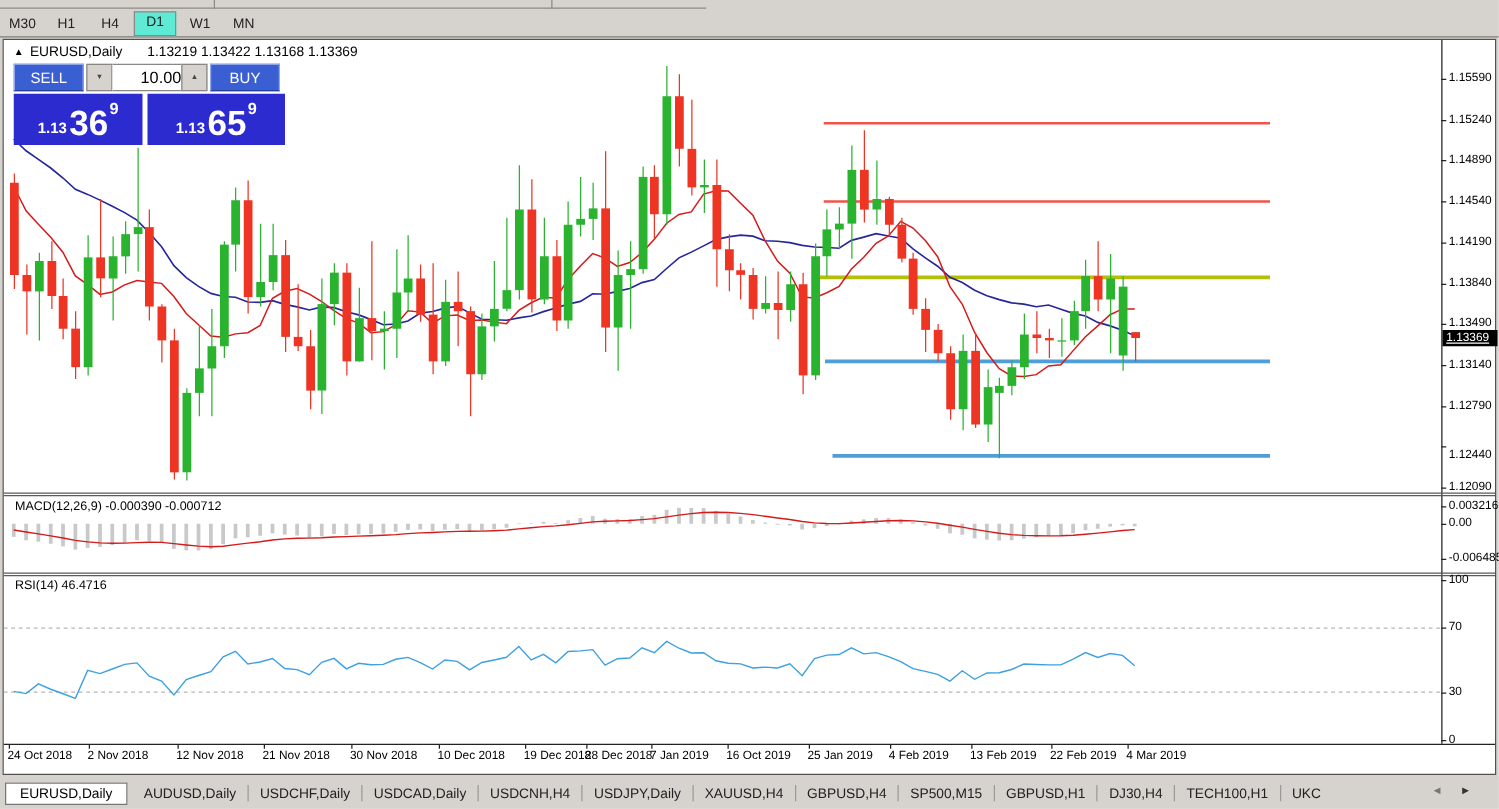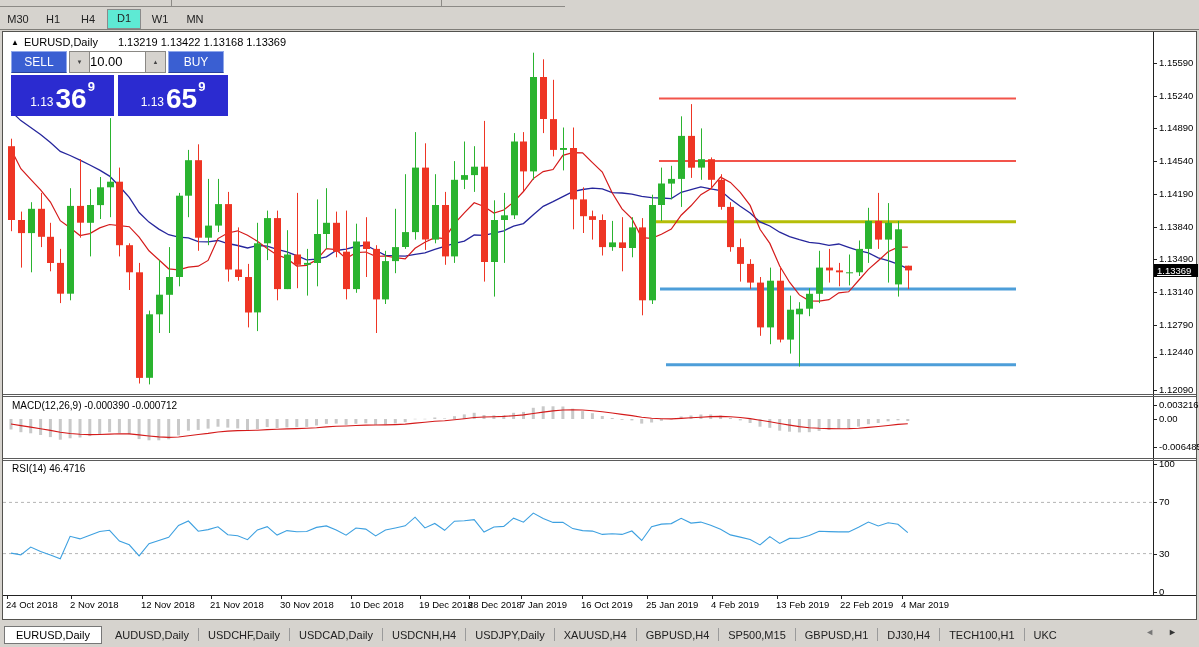--- a/index.html
+++ b/index.html
@@ -16,26 +16,26 @@
   .chart-window{position:absolute;left:2px;top:31px;width:1193px;height:587px;background:#fff;border:1px solid #53524e}
   .chart-content{position:relative;width:100%;height:100%}
   .chart-title{position:absolute;left:8px;top:4px;font-size:11px;color:#000;white-space:nowrap}
   .chart-title .tri{font-size:8px;margin-right:5px;vertical-align:1px}
   .chart-title .ohlc{margin-left:20px}
   
   .trade-row1{position:absolute;left:8px;top:19px;height:22px;display:flex}
   .btn-trade{width:56px;height:22px;background:#3a5fd2;border:1px solid #8fa7ea;border-bottom-color:#27409a;color:#fff;text-align:center;line-height:20px;font-size:12px;box-sizing:border-box}
   .spinner{display:flex;height:22px;margin:0 2px}
   .spin-btn{width:21px;height:22px;background:#d6d3ce;border:1px solid #8a8884;box-sizing:border-box;text-align:center;line-height:20px;font-size:6px;color:#444}
-  .spin-field{width:55px;height:22px;background:#fff;border-top:1px solid #8a8884;border-bottom:1px solid #8a8884;box-sizing:border-box;text-align:left;line-height:20px;font-size:13px;color:#000}
+  .spin-field{width:55px;height:22px;background:#fff;border-top:1px solid #8a8884;border-bottom:1px solid #8a8884;box-sizing:border-box;text-align:right;line-height:20px;font-size:13px;color:#000}
   .trade-row2{position:absolute;left:8px;top:43px;height:41px;display:flex}
   .price-box{background:#2b2bd0;color:#fff;height:41px;display:flex;align-items:flex-end;justify-content:center;padding-bottom:4px;box-sizing:border-box}
   .price-box.sell{width:103px;margin-right:4px}
   .price-box.buy{width:110px}
-  .price-box .small{font-size:12px;font-weight:normal;margin-right:2px;line-height:20px}
+  .price-box .small{font-size:12px;font-weight:bold;margin-right:2px;line-height:20px}
   .price-box .big{font-size:28px;font-weight:bold;line-height:26px}
   .price-box .sup{font-size:13px;font-weight:bold;vertical-align:top;line-height:12px;margin-left:1px;align-self:flex-start;padding-top:6px}
   
   svg.pane{position:absolute;left:0;display:block}
   #price-svg{top:0}
   #macd-svg{top:365px}
   #rsi-svg{top:428px}
   .vaxis{position:absolute;left:1150px;top:0;width:1px;height:563px;background:#222}
   .pane-sep{position:absolute;left:0;width:1193px;height:1px;background:#5b5b5b}
   .axis-label{position:absolute;left:1156px;font-size:9.5px;color:#000;white-space:nowrap}
@@ -418,21 +418,21 @@
         <div class="axis-label" style="top:156px">1.14190</div>
         <div class="axis-tick" style="top:162px"></div>
         <div class="axis-label" style="top:189px">1.13840</div>
         <div class="axis-tick" style="top:195px"></div>
         <div class="axis-label" style="top:221px">1.13490</div>
         <div class="axis-tick" style="top:227px"></div>
         <div class="axis-label" style="top:254px">1.13140</div>
         <div class="axis-tick" style="top:260px"></div>
         <div class="axis-label" style="top:287px">1.12790</div>
         <div class="axis-tick" style="top:293px"></div>
-        <div class="axis-label" style="top:314px">1.12440</div>
+        <div class="axis-label" style="top:326px">1.12440</div>
         <div class="axis-tick" style="top:325px"></div>
         <div class="axis-label" style="top:352px">1.12090</div>
         <div class="axis-tick" style="top:358px"></div>
         <div class="axis-label" style="top:367px">0.003216</div>
         <div class="axis-tick" style="top:373px"></div>
         <div class="axis-label" style="top:381px">0.00</div>
         <div class="axis-tick" style="top:387px"></div>
         <div class="axis-label" style="top:409px">-0.006485</div>
         <div class="axis-tick" style="top:415px"></div>
         <div class="axis-label" style="top:426px">100</div>

